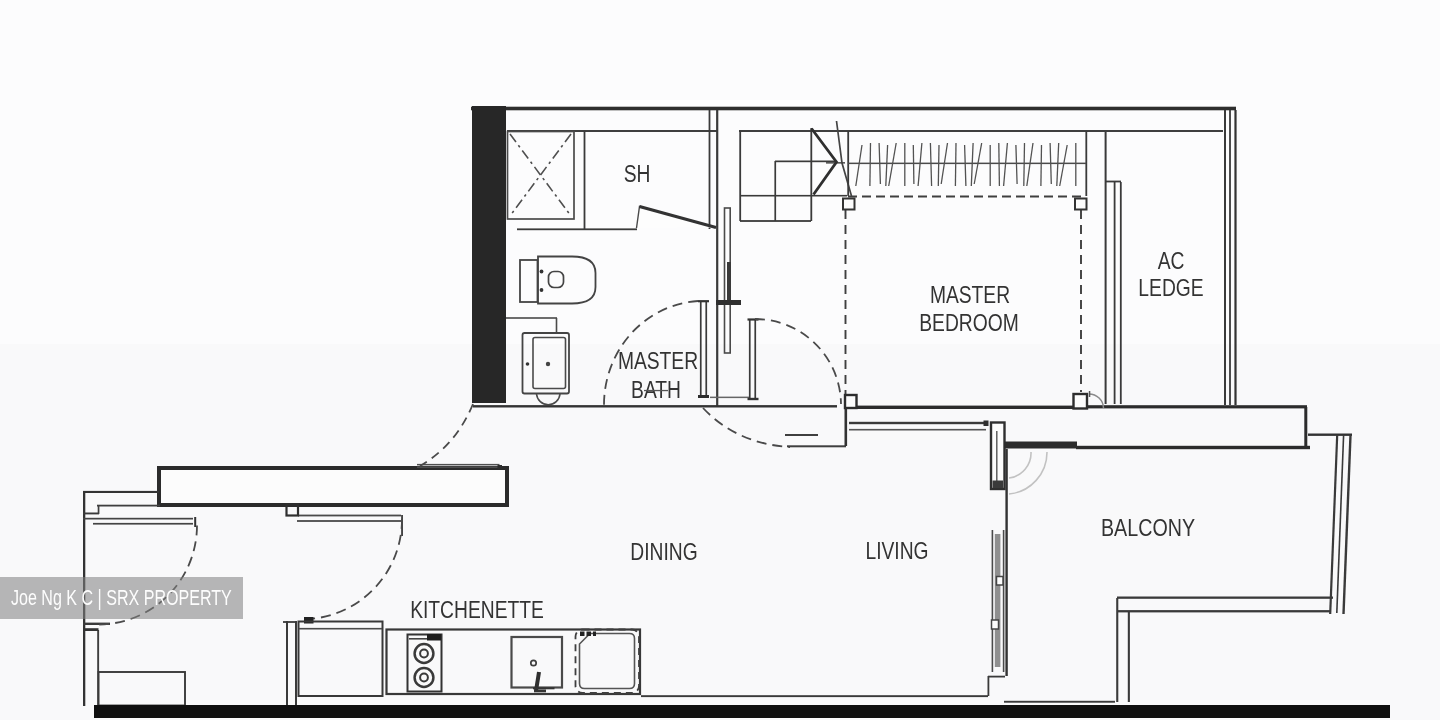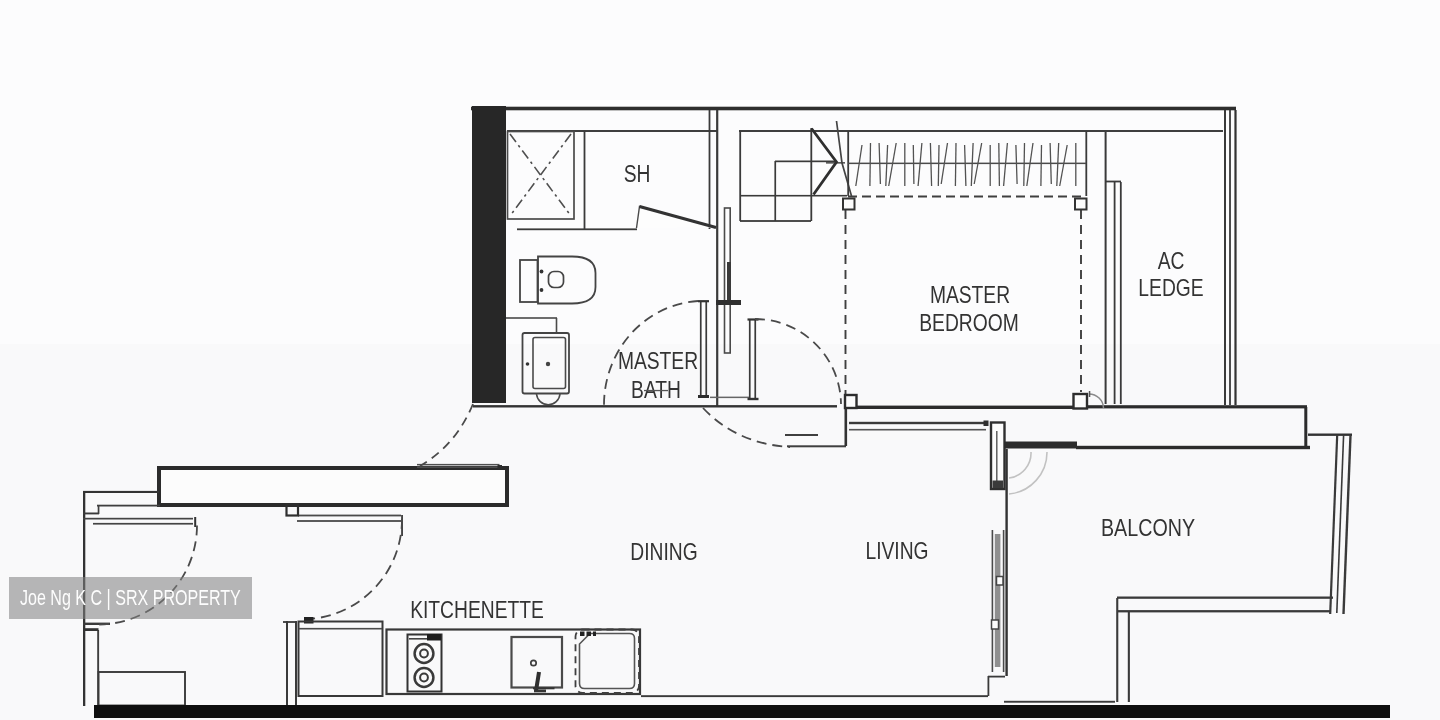--- a/index.html
+++ b/index.html
@@ -1,19 +1,19 @@
 <!DOCTYPE html>
 <html><head>
 <meta charset="utf-8">
 <style>
   html,body { margin:0; padding:0; width:1440px; height:720px; background:#fbfbfc; overflow:hidden; }
   .page { position:relative; width:1440px; height:720px; font-family:"Liberation Sans", sans-serif; }
   .plan { position:absolute; left:0; top:0; filter: blur(0.55px); }
   .wm { position:absolute; left:0; top:577px; width:243px; height:42px;
-        background:rgba(128,128,128,0.56);margin-left:9px; }
+        background:rgba(128,128,128,0.56); }
   .wm span { position:absolute; left:11px; top:8px; color:#fdfdfd; font-size:22px;
         white-space:nowrap; display:inline-block; transform:scaleX(0.73); transform-origin:0 50%; }
 </style>
 </head>
 <body>
 <div class="page">
 
 <svg class="plan" width="1440" height="720" viewBox="0 0 1440 720">
 
 <rect x="0" y="0" width="1440" height="344" fill="#fcfcfd"></rect>

